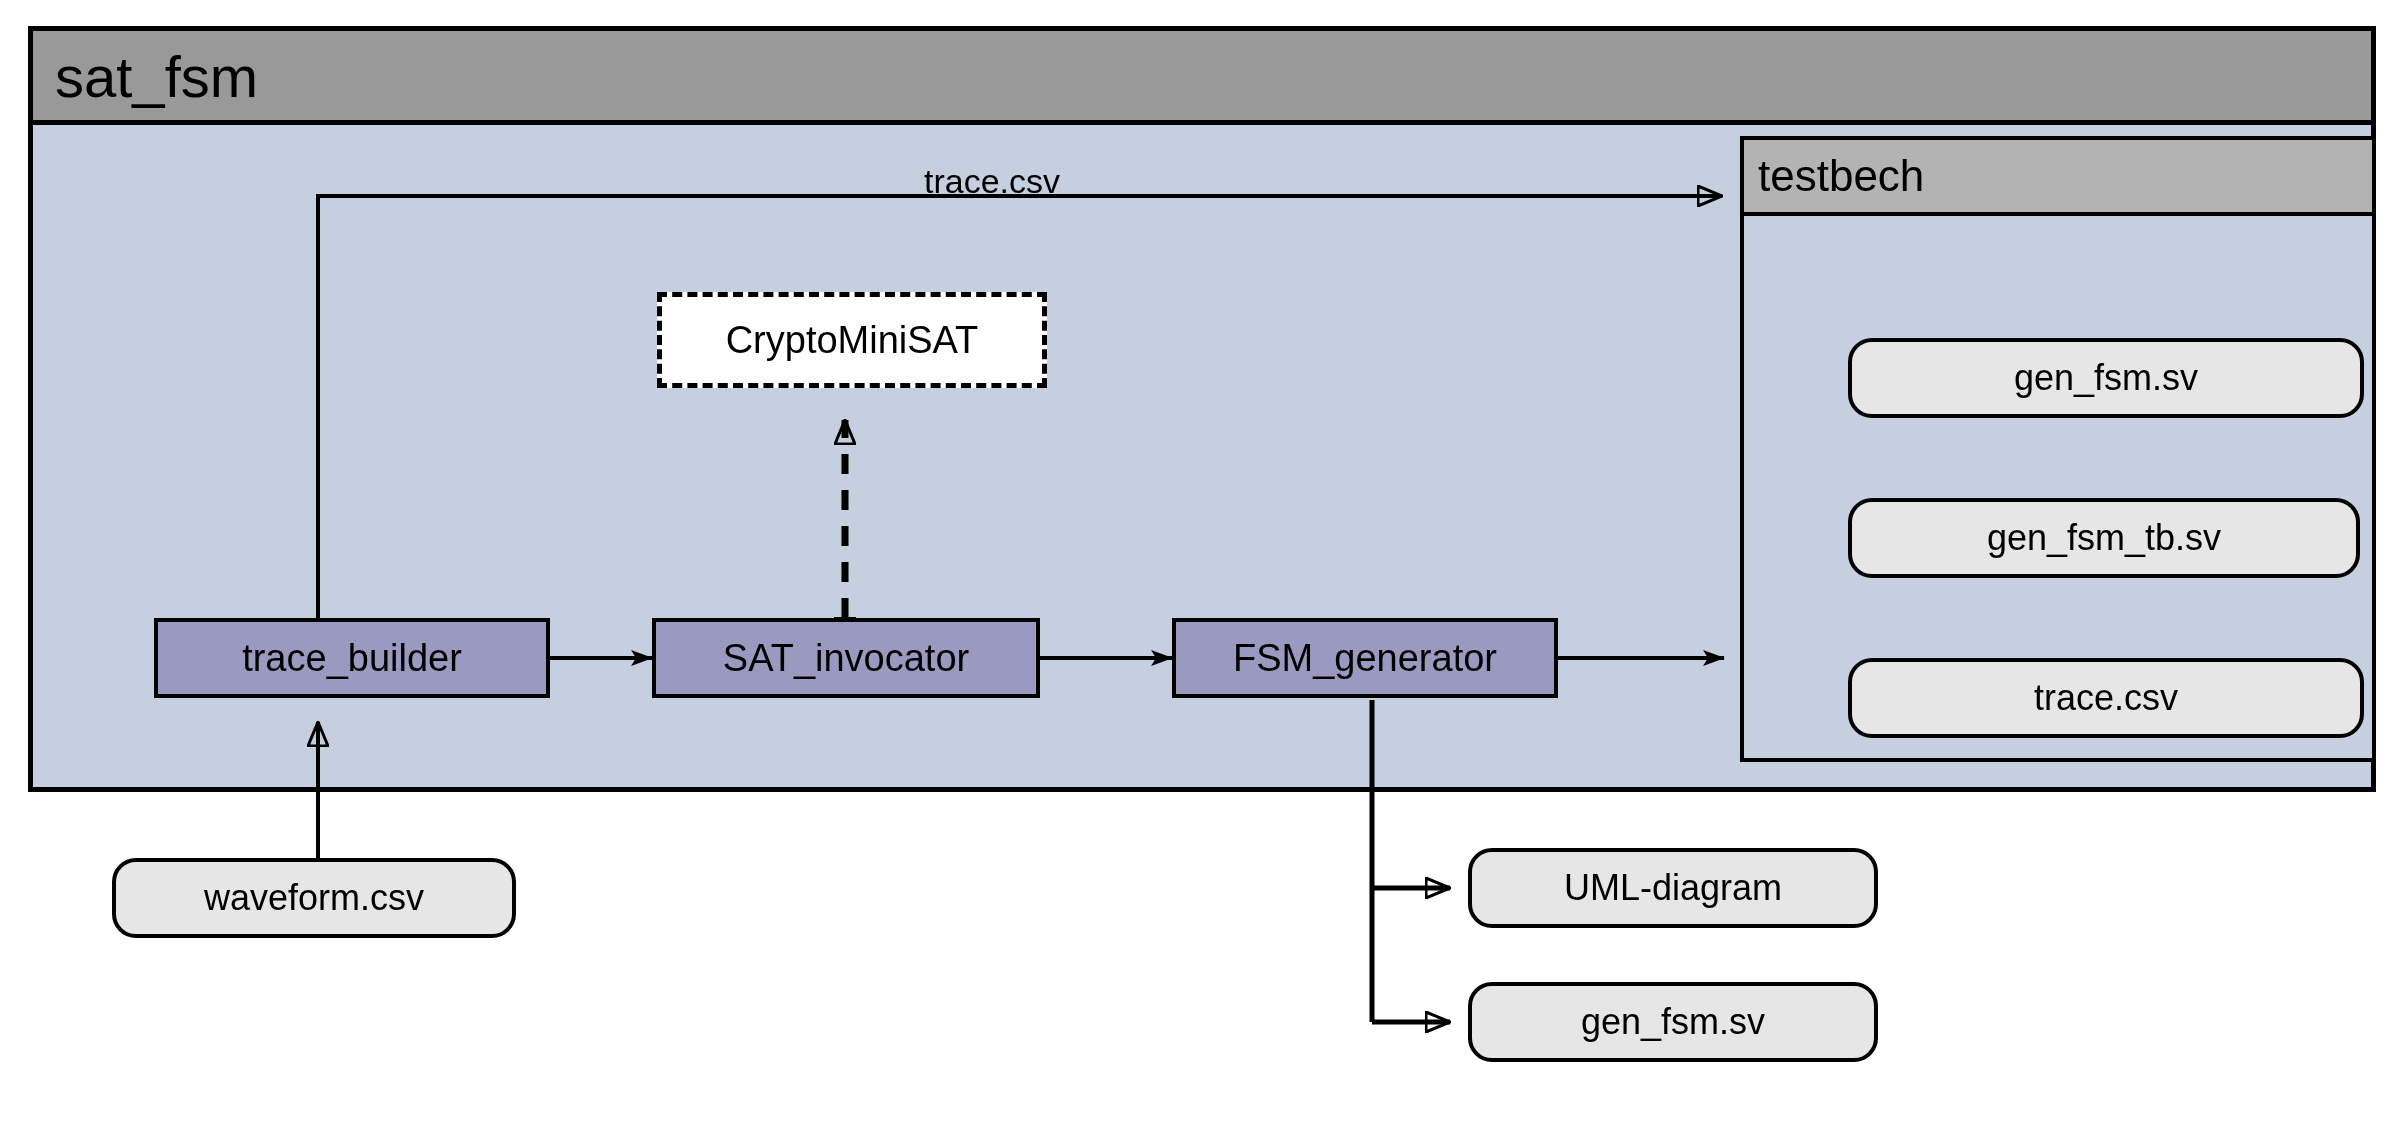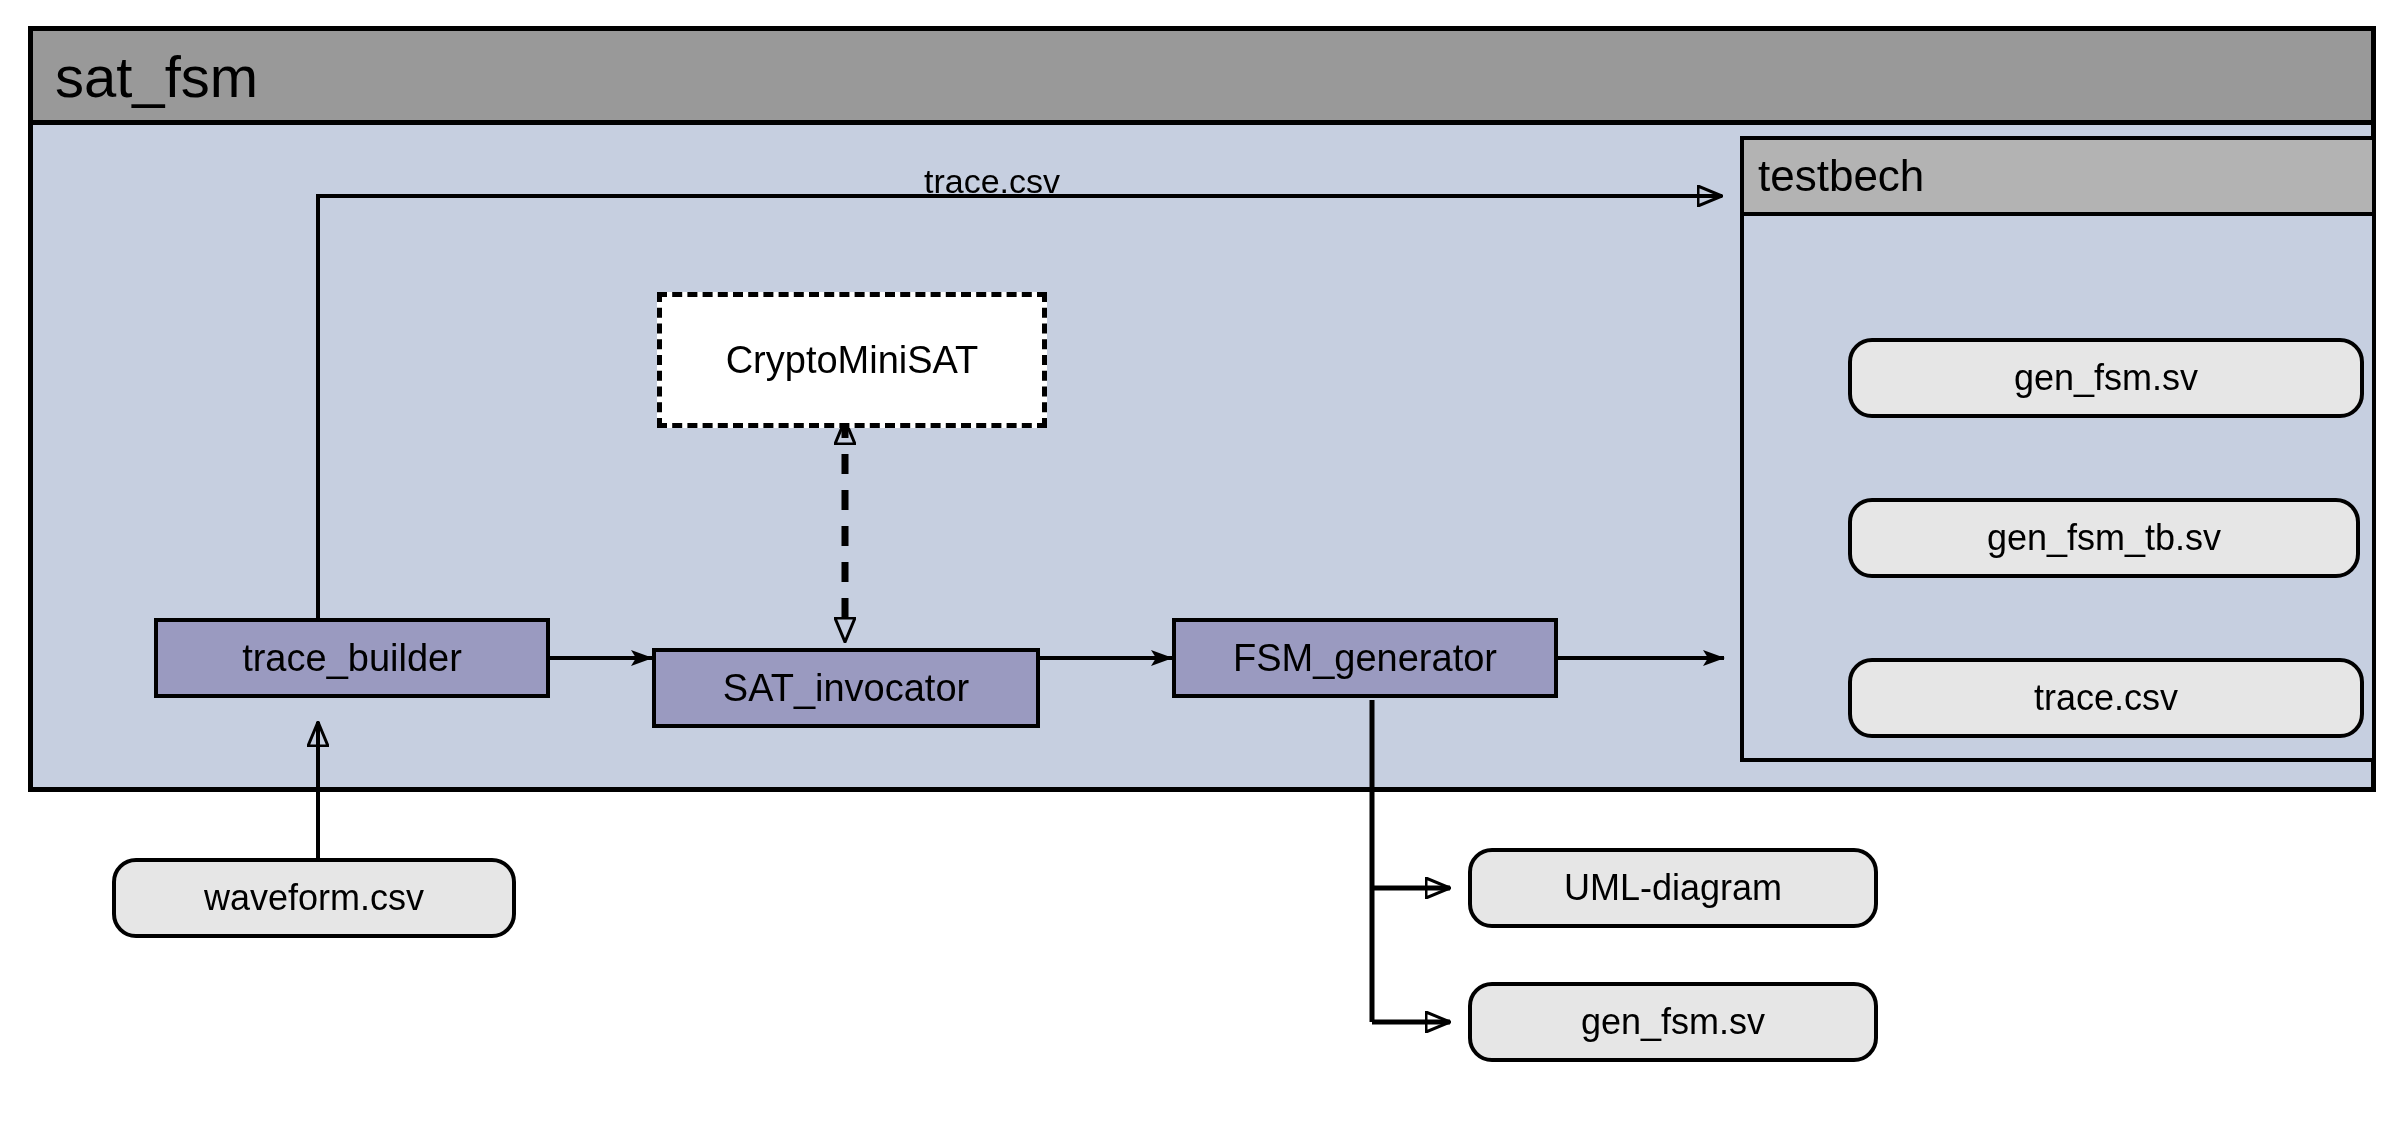--- a/index.html
+++ b/index.html
@@ -209,25 +209,25 @@
       <div class="inner-pkg-title">testbech</div>
     </div>
   </div>
 
   <div class="artifact-box" style="left:1848px; top:338px; width:516px; height:80px;">gen_fsm.sv</div>
 
   <div class="artifact-box" style="left:1848px; top:498px; width:512px; height:80px;">gen_fsm_tb.sv</div>
 
   <div class="artifact-box" style="left:1848px; top:658px; width:516px; height:80px;">trace.csv</div>
 
-  <div class="ext-box" style="left:657px; top:292px; width:390px; height:136px;">CryptoMiniSAT</div>
+  <div class="ext-box" style="left:657px; top:292px; width:390px; height:96px;">CryptoMiniSAT</div>
 
   <div class="proc-box" style="left:122px; top:618px; width:396px; height:80px;margin-left:32px;">trace_builder</div>
 
-  <div class="proc-box" style="left:652px; top:618px; width:388px; height:80px;margin-top:30px;">SAT_invocator</div>
+  <div class="proc-box" style="left:652px; top:618px; width:388px; height:80px;">SAT_invocator</div>
 
   <div class="proc-box" style="left:1172px; top:618px; width:386px; height:80px;">FSM_generator</div>
 
   <div class="artifact-box" style="left:1468px; top:848px; width:410px; height:80px;">UML-diagram</div>
 
   <div class="artifact-box" style="left:112px; top:858px; width:404px; height:80px;">waveform.csv</div>
 
   <div class="artifact-box" style="left:1468px; top:982px; width:410px; height:80px;">gen_fsm.sv</div>
 
   <div class="edge-label" style="left:924px; top:162px;">trace.csv</div>

